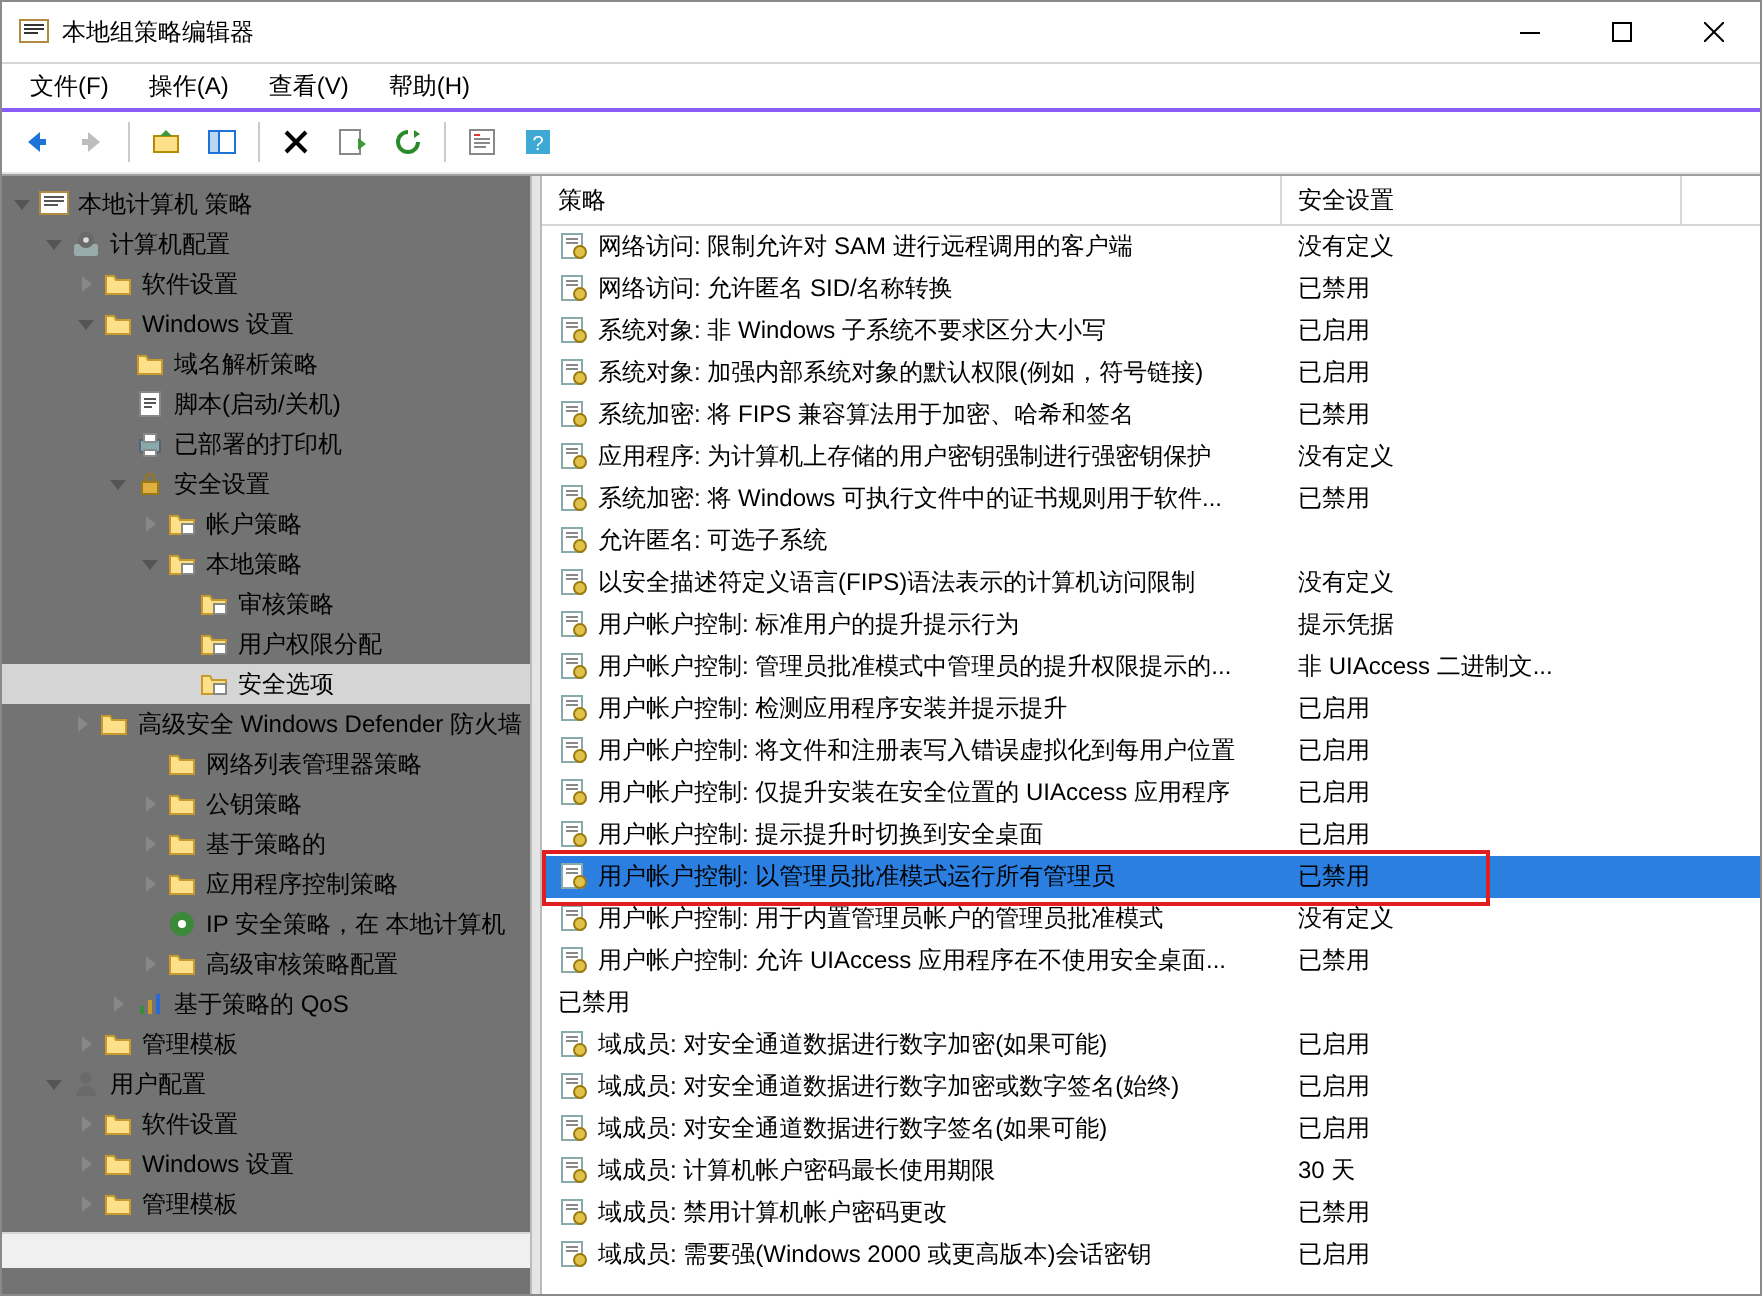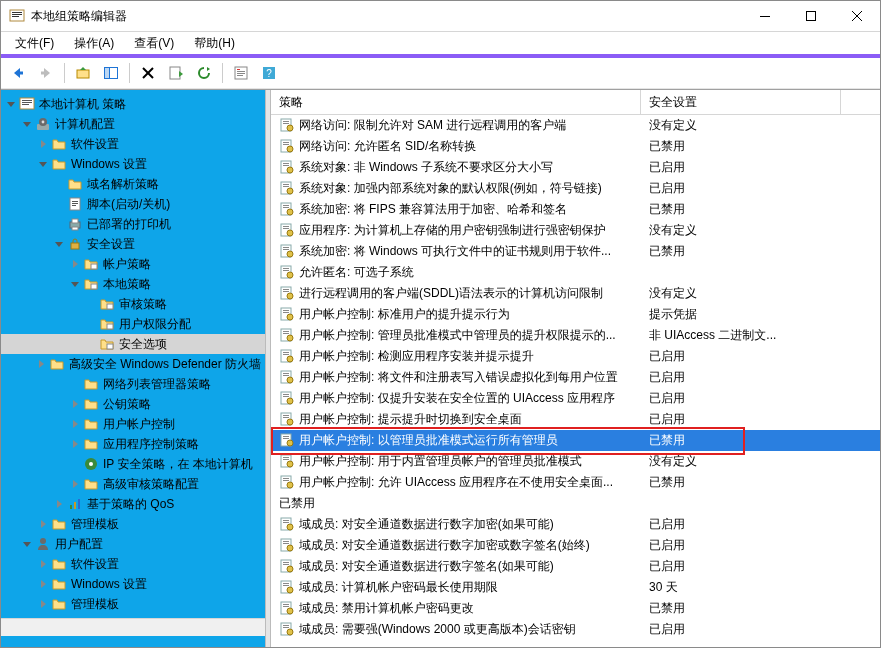--- a/index.html
+++ b/index.html
@@ -4,37 +4,37 @@
 <style>
 html,body{margin:0;padding:0;font-family:"Microsoft YaHei","Segoe UI",Tahoma,Arial,sans-serif;font-size:12px;color:#000;background:#fff;overflow:hidden}
 .window{width:881px;height:648px;box-sizing:border-box;border:1px solid #8a8a8a;display:flex;flex-direction:column;background:#fff}
 .titlebar{height:30px;background:#fff;display:flex;align-items:center;padding-left:8px;border-bottom:1px solid #d6d6d6}
 .titlebar .app-icon{width:16px;height:16px;margin-right:6px}
 .titlebar .title{flex:1}
 .winbtns{display:flex;align-items:stretch;align-self:stretch}
 .winbtn{width:46px;display:flex;align-items:center;justify-content:center;font-size:13px;color:#333}
 .winbtn.close{}
 .winbtn svg{display:block}
-.menubar{height:22px;display:flex;align-items:center;padding:0 6px;gap:4px;border-bottom:4px solid #8b5cf6}
+.menubar{height:22px;display:flex;align-items:center;padding:0 6px;gap:4px;border-bottom:2px solid #8b5cf6}
 .menubar span{padding:2px 8px}
 .toolbar{height:30px;display:flex;align-items:center;padding:0 4px;gap:2px;border-bottom:1px solid #e5e5e5;background:#fff}
 .tbtn{width:24px;height:24px;display:flex;align-items:center;justify-content:center;border:1px solid transparent;border-radius:2px}
 .tsep{width:1px;height:20px;background:#ccc;margin:0 3px}
 .split{flex:1;display:flex;min-height:0;border-top:1px solid #a0a0a0}
 .splitter{width:4px;cursor:col-resize;background:#e5e5e5;border-left:1px solid #bbb;border-right:1px solid #bbb}
-.tree-pane{width:264px;overflow:auto;background:#0ea5e9}
+.tree-pane{width:264px;overflow:auto;background:#737373}
 .list-pane{flex:1;display:flex;flex-direction:column;min-width:0;min-height:0;overflow:hidden;position:relative}
 .list-header{height:24px;display:flex;align-items:center;border-bottom:1px solid #d6d6d6;background:#fff;flex:0 0 auto}
 .list-header .col{padding:0 8px;border-right:1px solid #d6d6d6;height:100%;display:flex;align-items:center;box-sizing:border-box}
 .list-body{flex:1;overflow:auto}
 .row{display:flex;height:21px;align-items:center;white-space:nowrap}
 .row .c1{display:flex;align-items:flex-start;padding-left:8px;box-sizing:border-box;overflow:hidden;text-overflow:ellipsis}
 .row .c2{padding-left:8px;box-sizing:border-box;overflow:hidden;text-overflow:ellipsis}
 .row .ic{width:16px;height:16px;margin-right:4px;flex:0 0 16px}
-.row.selected{background:#2a7fe0;color:#ffffff}
+.row.selected{background:#2a7fe0;color:#000000}
 .redbox{position:absolute;border:2px solid #e02020;pointer-events:none}
 
 .tree{padding:4px 0}
 .node{display:flex;align-items:center;height:20px;padding-right:4px;white-space:nowrap}
 .indent{display:inline-block}
 .twisty{width:12px;height:12px;margin-right:2px;display:inline-flex;align-items:center;justify-content:center;flex:0 0 12px}
 .twisty.none{visibility:hidden}
 .nic{width:16px;height:16px;margin-right:4px;flex:0 0 16px}
 .node.sel{background:#d5d5d5}
 
@@ -368,21 +368,21 @@
             <span class="twisty ">
               <svg width="10" height="10">
                 <polygon points="3,1 8,5 3,9" fill="#888"></polygon>
               </svg>
             </span>
             <span class="nic">
               <svg width="16" height="16">
                 <path d="M2 4h4l1 2h7v7H2z" fill="#ffe08a" stroke="#c79a2b"></path>
               </svg>
             </span>
-            <span>用户帐户控制</span>
+            <span>基于策略的</span>
           </div>
           <div class="node">
             <span class="indent" style="width:68px"></span>
             <span class="twisty ">
               <svg width="10" height="10">
                 <polygon points="3,1 8,5 3,9" fill="#888"></polygon>
               </svg>
             </span>
             <span class="nic">
               <svg width="16" height="16">
@@ -630,21 +630,21 @@
           <div class="row">
             <div class="c1" style="width:370px">
               <span class="ic">
                 <svg width="16" height="16">
                   <rect x="2" y="2" width="10" height="12" fill="#fff" stroke="#8aa"></rect>
                   <rect x="4" y="4" width="6" height="1" fill="#888"></rect>
                   <rect x="4" y="6" width="6" height="1" fill="#888"></rect>
                   <circle cx="11" cy="11" r="3" fill="#e0c24a" stroke="#9a7a10"></circle>
                 </svg>
               </span>
-              <span>进行远程调用的客户端(SDDL)语法表示的计算机访问限制</span>
+              <span>以安全描述符定义语言(FIPS)语法表示的计算机访问限制</span>
             </div>
             <div class="c2" style="width:200px"><span>没有定义</span></div>
           </div>
           <div class="row">
             <div class="c1" style="width:370px">
               <span class="ic">
                 <svg width="16" height="16">
                   <rect x="2" y="2" width="10" height="12" fill="#fff" stroke="#8aa"></rect>
                   <rect x="4" y="4" width="6" height="1" fill="#888"></rect>
                   <rect x="4" y="6" width="6" height="1" fill="#888"></rect>

